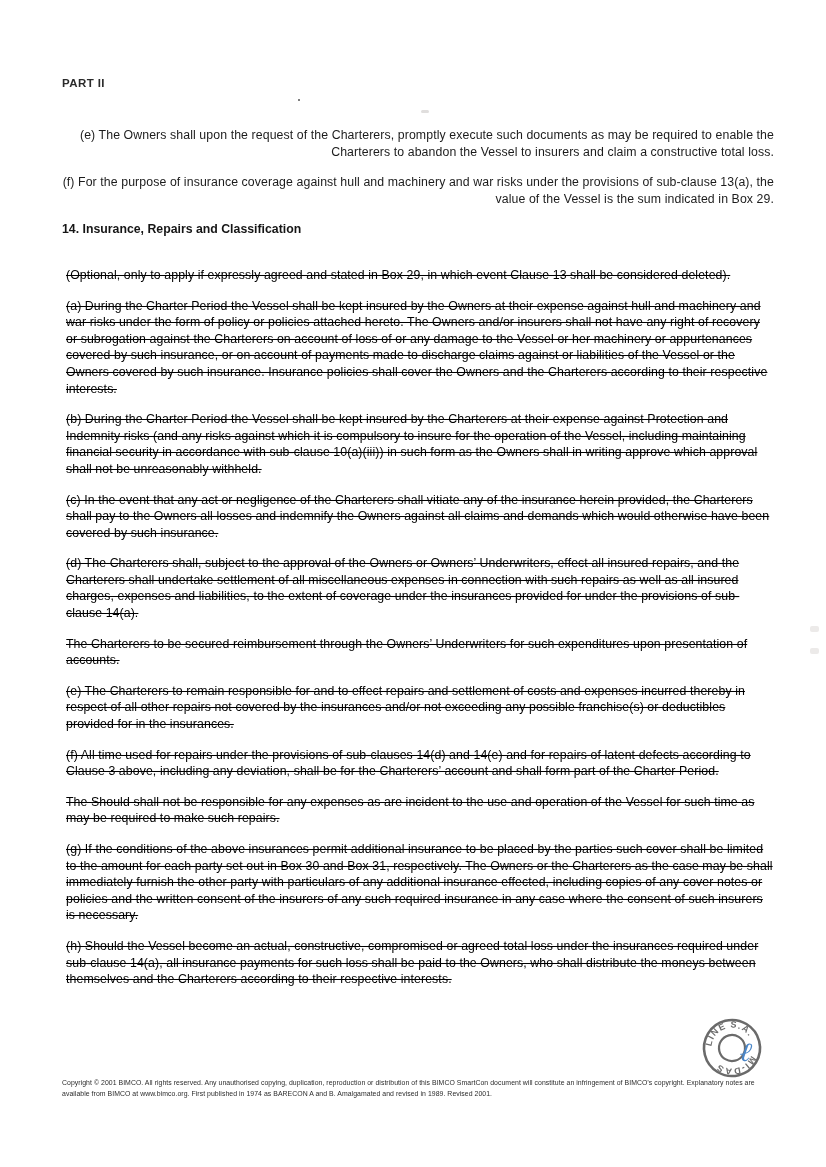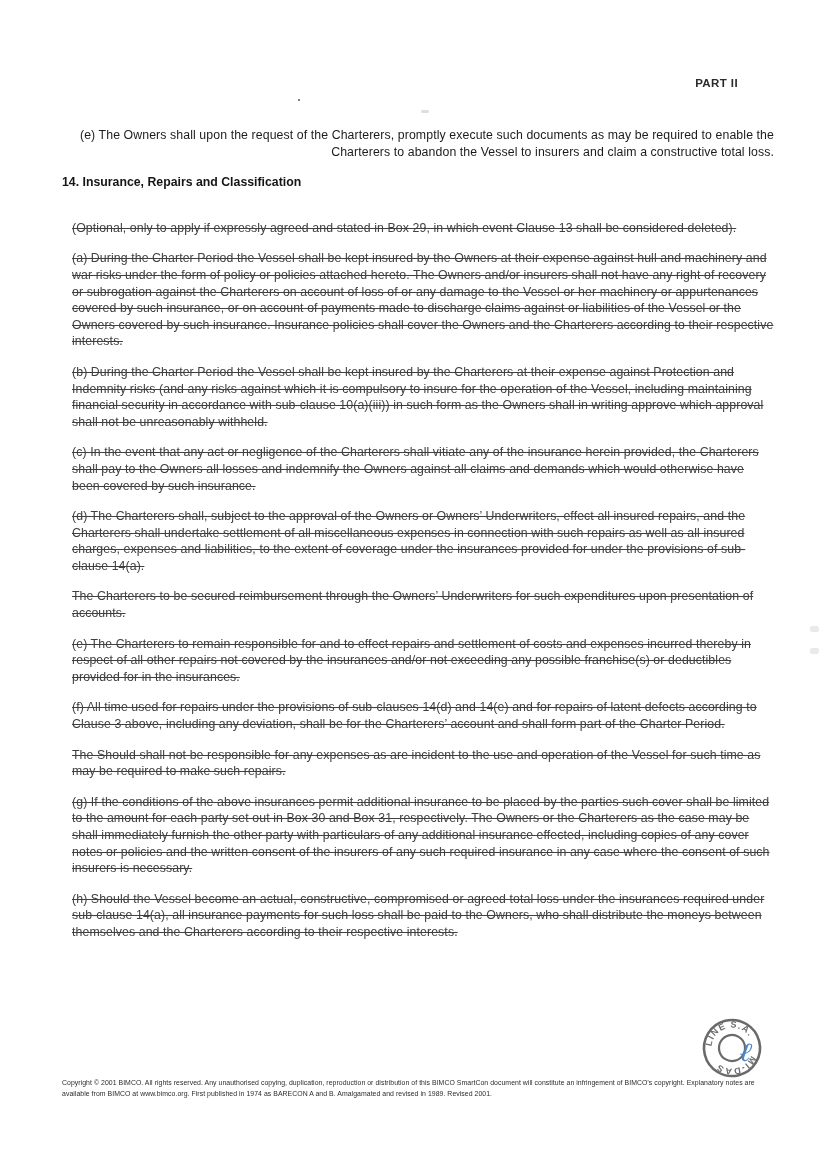--- a/index.html
+++ b/index.html
@@ -4,32 +4,32 @@
 <style>
   html,body{margin:0;padding:0;}
   body{
     width:826px;height:1167px;position:relative;background:#ffffff;
     font-family:"Liberation Sans","DejaVu Sans",sans-serif;
     overflow:hidden;
   }
   .page{position:absolute;left:0;top:0;width:826px;height:1167px;background:#ffffff;}
   .textcol{position:absolute;left:62px;top:77px;width:712px;color:#1c1c1c;}
   .part-label{
-    text-align:right;padding-right:36px;font-size:11.5px;font-weight:bold;
+    text-align:left;padding-right:36px;font-size:11.5px;font-weight:bold;
     letter-spacing:.4px;color:#2a2a2a;margin:0 0 38px 0;
   }
   p.black-par{
     font-size:12.3px;line-height:16.6px;letter-spacing:.1px;margin:0 0 14px 0;color:#1c1c1c;text-align:right;
   }
   .clause-heading{
     font-size:12.3px;line-height:16.6px;font-weight:bold;color:#151515;margin:0 0 29px 0;
   }
   p.struck-par{
-    font-size:12.3px;line-height:16.6px;letter-spacing:.1px;margin:0 0 14px 10px;
-    color:#404040;
+    font-size:12.3px;line-height:16.6px;letter-spacing:.1px;margin:0 0 14px 4px;
+    color:#000000;
     text-decoration:line-through;
     text-decoration-thickness:1.3px;
   }
   .footer{
     position:absolute;left:62px;top:1078px;width:716px;
     font-size:6.9px;line-height:10.8px;color:#2b2b2b;letter-spacing:.05px;
   }
   .stamp-wrap{position:absolute;left:700px;top:1016px;width:64px;height:64px;transform:rotate(-14deg);opacity:.82;}
   .handwritten{
     position:absolute;left:740px;top:1036px;font-size:27px;color:#4a86c8;
@@ -43,20 +43,21 @@
 </head>
 <body>
 
 <div class="page">
 
   <div class="textcol">
 
     <div class="part-label">PART II</div>
 
     <p class="black-par">(e) The Owners shall upon the request of the Charterers, promptly execute such documents as may be required to enable the Charterers to abandon the Vessel to insurers and claim a constructive total loss.</p>
+    <p class="black-par">(f) For the purpose of insurance coverage against hull and machinery and war risks under the provisions of sub-clause 13(a), the value of the Vessel is the sum indicated in Box 29.</p>
 
     <div class="clause-heading">14. Insurance, Repairs and Classification</div>
 
     <p class="struck-par">(Optional, only to apply if expressly agreed and stated in Box 29, in which event Clause 13 shall be considered deleted).</p>
     <p class="struck-par">(a) During the Charter Period the Vessel shall be kept insured by the Owners at their expense against hull and machinery and war risks under the form of policy or policies attached hereto. The Owners and/or insurers shall not have any right of recovery or subrogation against the Charterers on account of loss of or any damage to the Vessel or her machinery or appurtenances covered by such insurance, or on account of payments made to discharge claims against or liabilities of the Vessel or the Owners covered by such insurance. Insurance policies shall cover the Owners and the Charterers according to their respective interests.</p>
     <p class="struck-par">(b) During the Charter Period the Vessel shall be kept insured by the Charterers at their expense against Protection and Indemnity risks (and any risks against which it is compulsory to insure for the operation of the Vessel, including maintaining financial security in accordance with sub-clause 10(a)(iii)) in such form as the Owners shall in writing approve which approval shall not be unreasonably withheld.</p>
     <p class="struck-par">(c) In the event that any act or negligence of the Charterers shall vitiate any of the insurance herein provided, the Charterers shall pay to the Owners all losses and indemnify the Owners against all claims and demands which would otherwise have been covered by such insurance.</p>
     <p class="struck-par">(d) The Charterers shall, subject to the approval of the Owners or Owners’ Underwriters, effect all insured repairs, and the Charterers shall undertake settlement of all miscellaneous expenses in connection with such repairs as well as all insured charges, expenses and liabilities, to the extent of coverage under the insurances provided for under the provisions of sub-clause 14(a).</p>
     <p class="struck-par">The Charterers to be secured reimbursement through the Owners’ Underwriters for such expenditures upon presentation of accounts.</p>
     <p class="struck-par">(e) The Charterers to remain responsible for and to effect repairs and settlement of costs and expenses incurred thereby in respect of all other repairs not covered by the insurances and/or not exceeding any possible franchise(s) or deductibles provided for in the insurances.</p>

